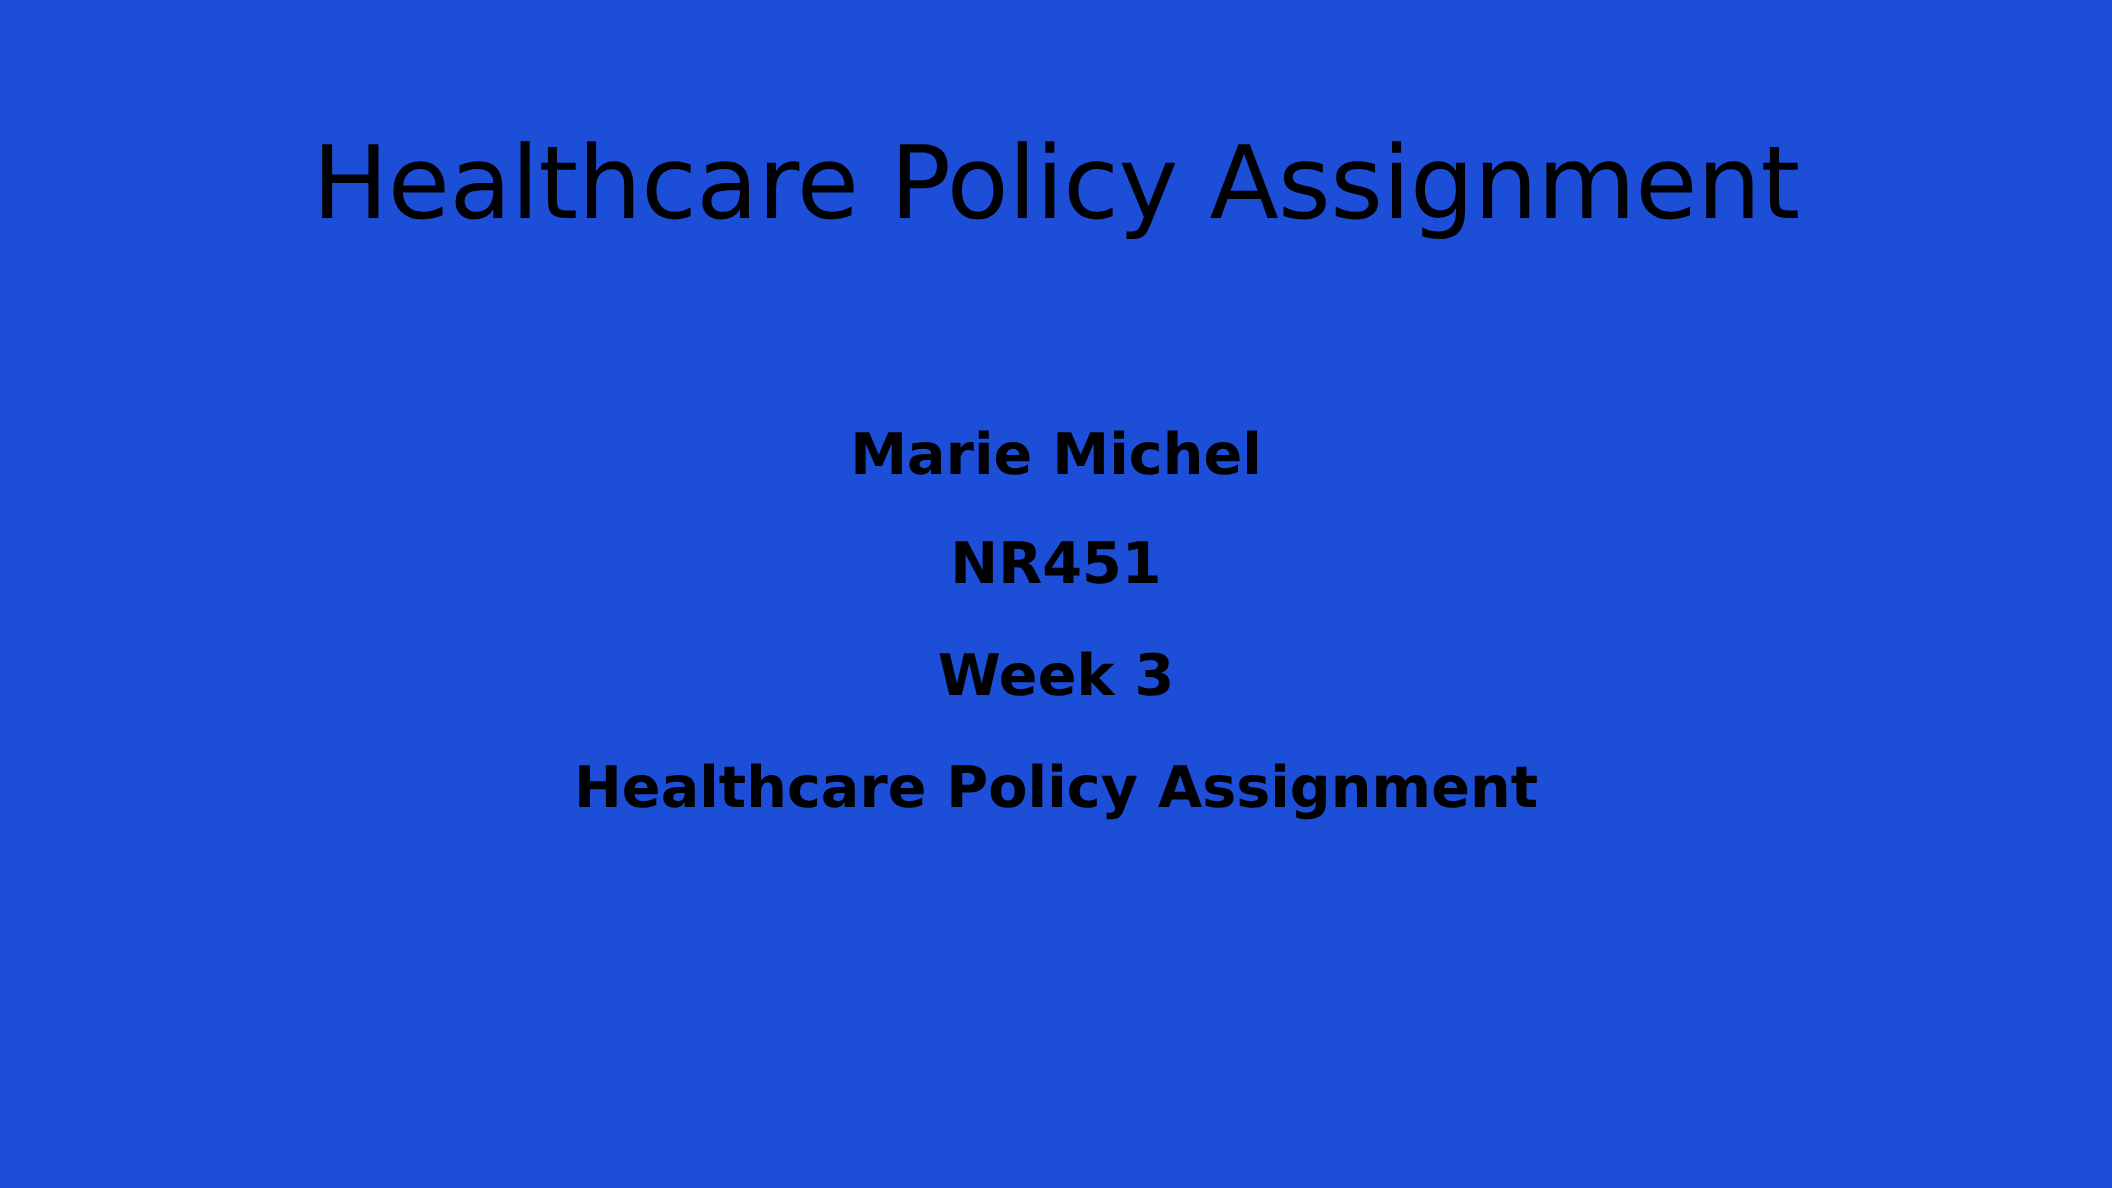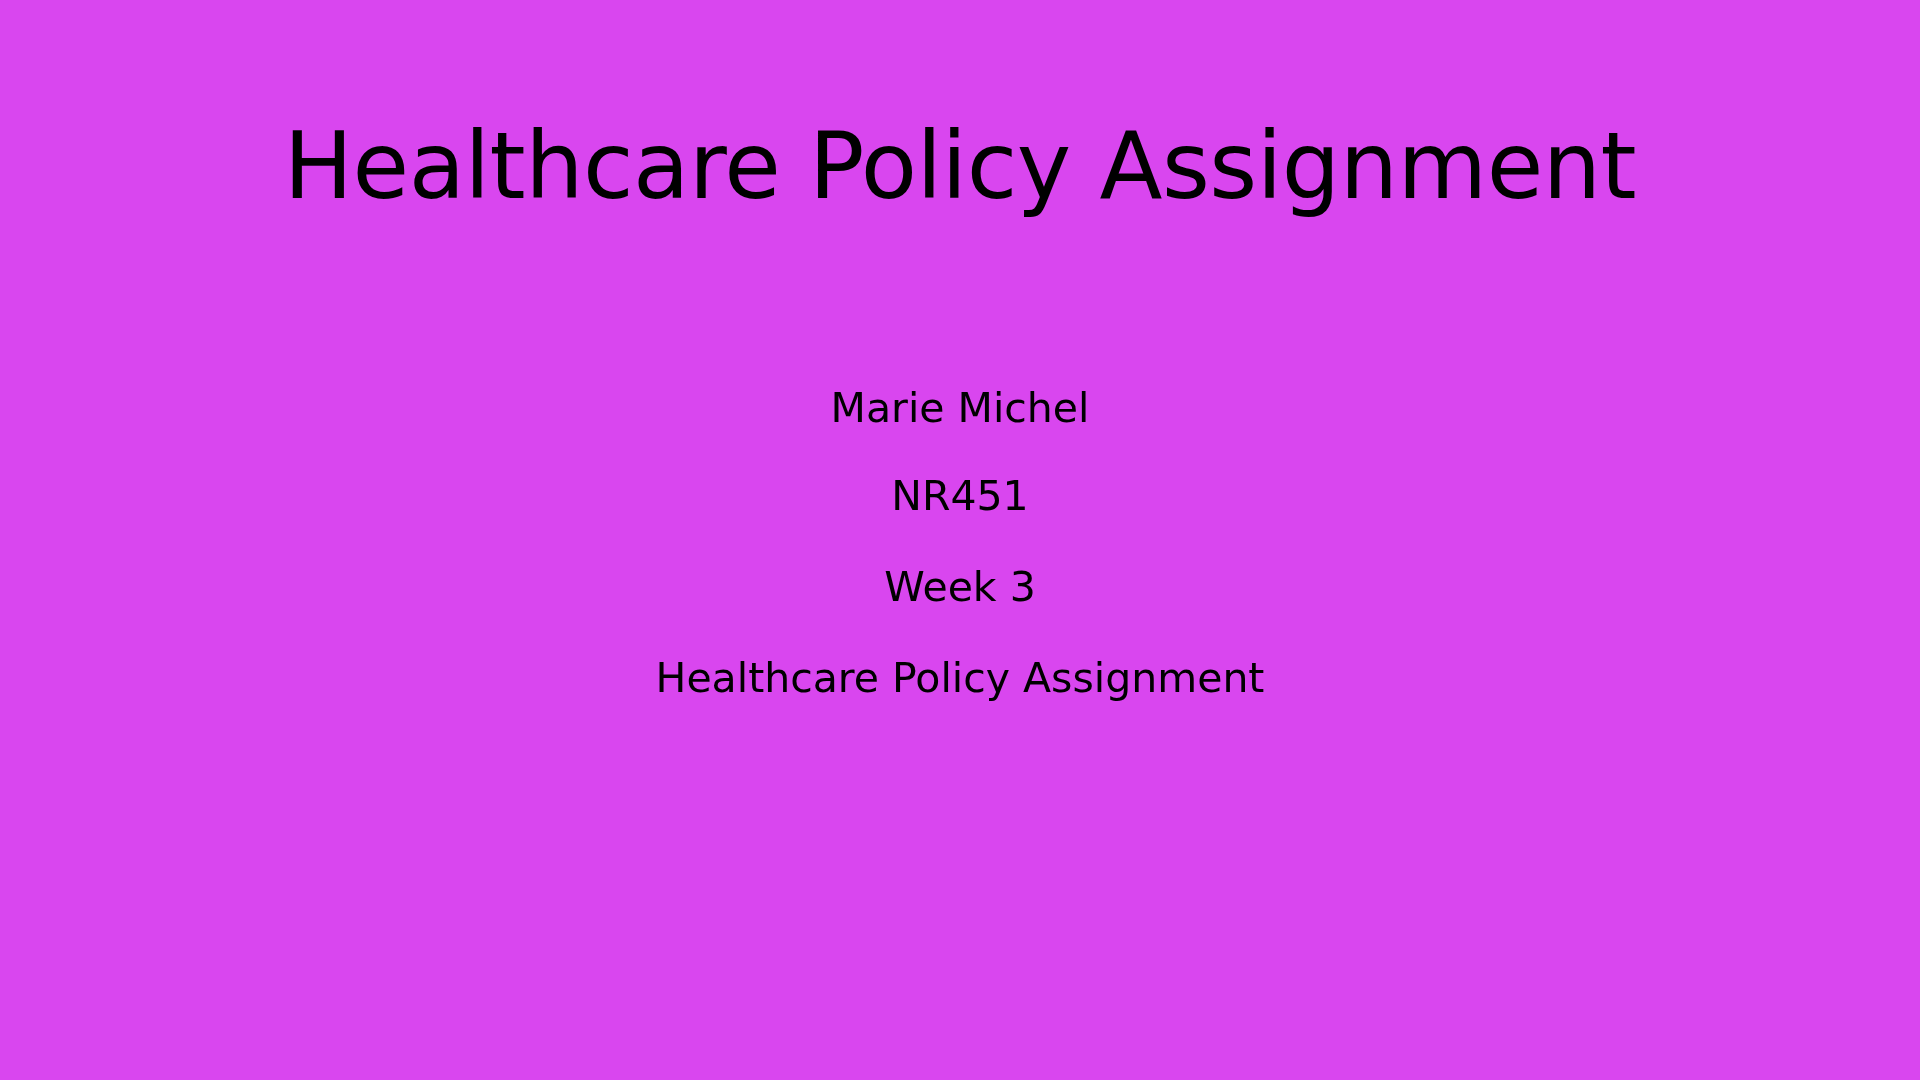--- a/index.html
+++ b/index.html
@@ -12,21 +12,21 @@
     background: #ffffff;
     font-family: "DejaVu Sans", sans-serif;
     color: #000000;
     overflow: hidden;
   }
 
   #slide {
     position: relative;
     width: 1920px;
     height: 1080px;
-    background: #d946ef;
+    background: #1d4ed8;
     box-sizing: border-box;
   }
 
   
   .title-block {
     position: absolute;
     left: 0;
     top: 118px;
     width: 1920px;
     text-align: center;
@@ -44,22 +44,22 @@
   
   .body-block {
     position: absolute;
     left: 0;
     top: 388px;
     width: 1920px;
     text-align: center;
   }
   .body-line {
     display: block;
-    font-size: 41px;
-    font-weight: 400;
+    font-size: 52px;
+    font-weight: 700;
     line-height: 1.0;
     color: #000000;
     white-space: nowrap;
     margin: 0;
   }
   .body-line.gap-lg { margin-top: 0; }
   .body-line.gap-1  { margin-top: 47px; }
   .body-line.gap-2  { margin-top: 50px; }
   .body-line.gap-3  { margin-top: 50px; }
 </style>

